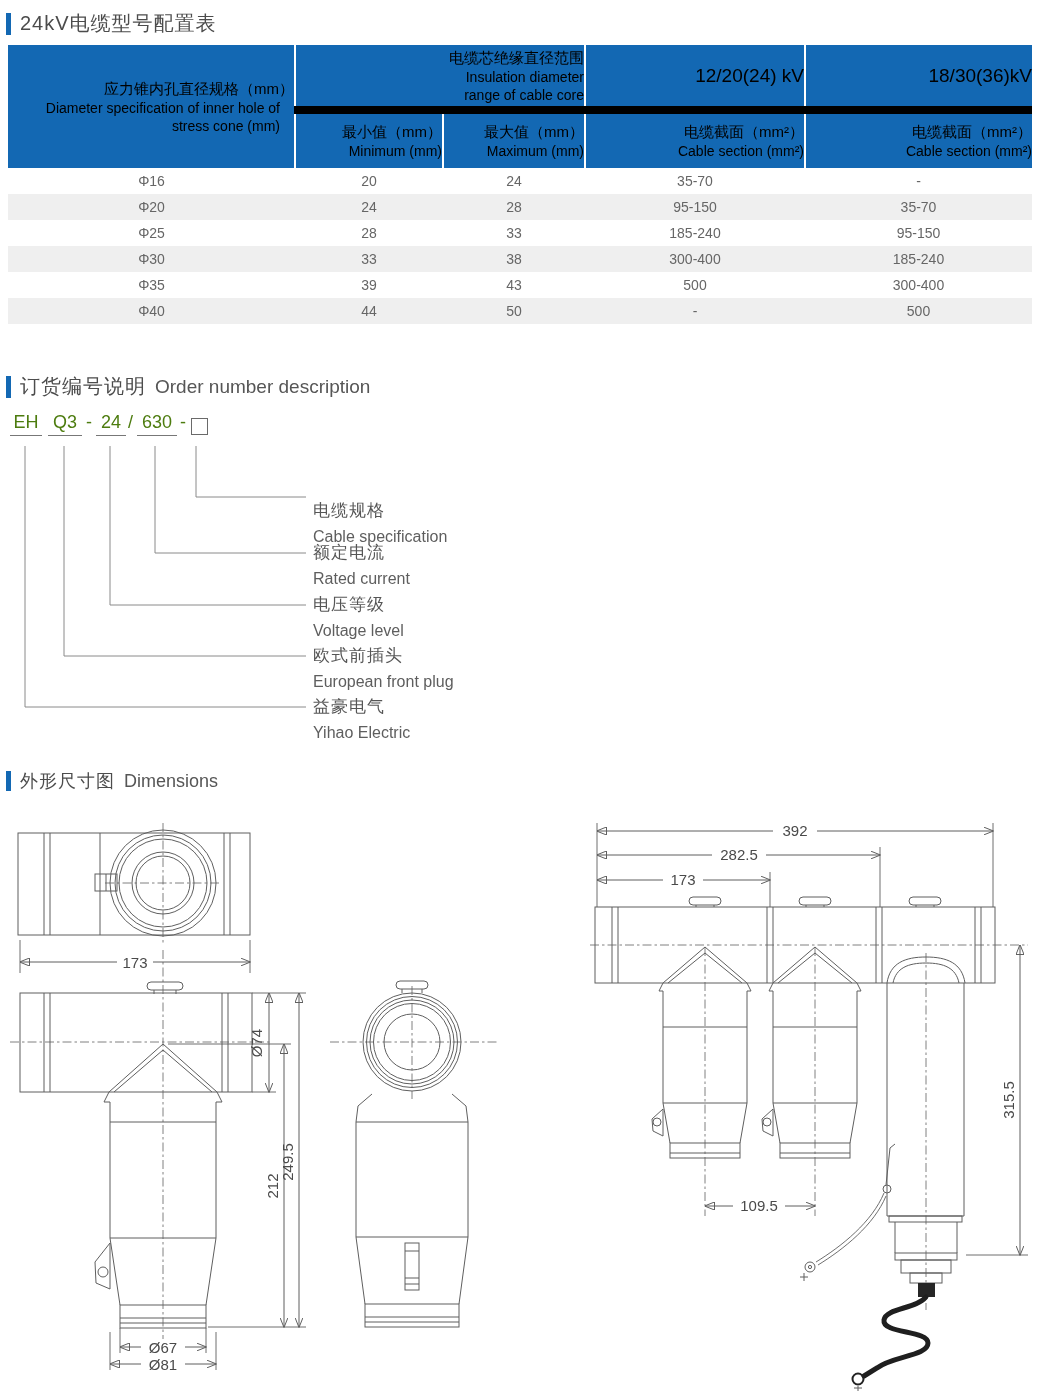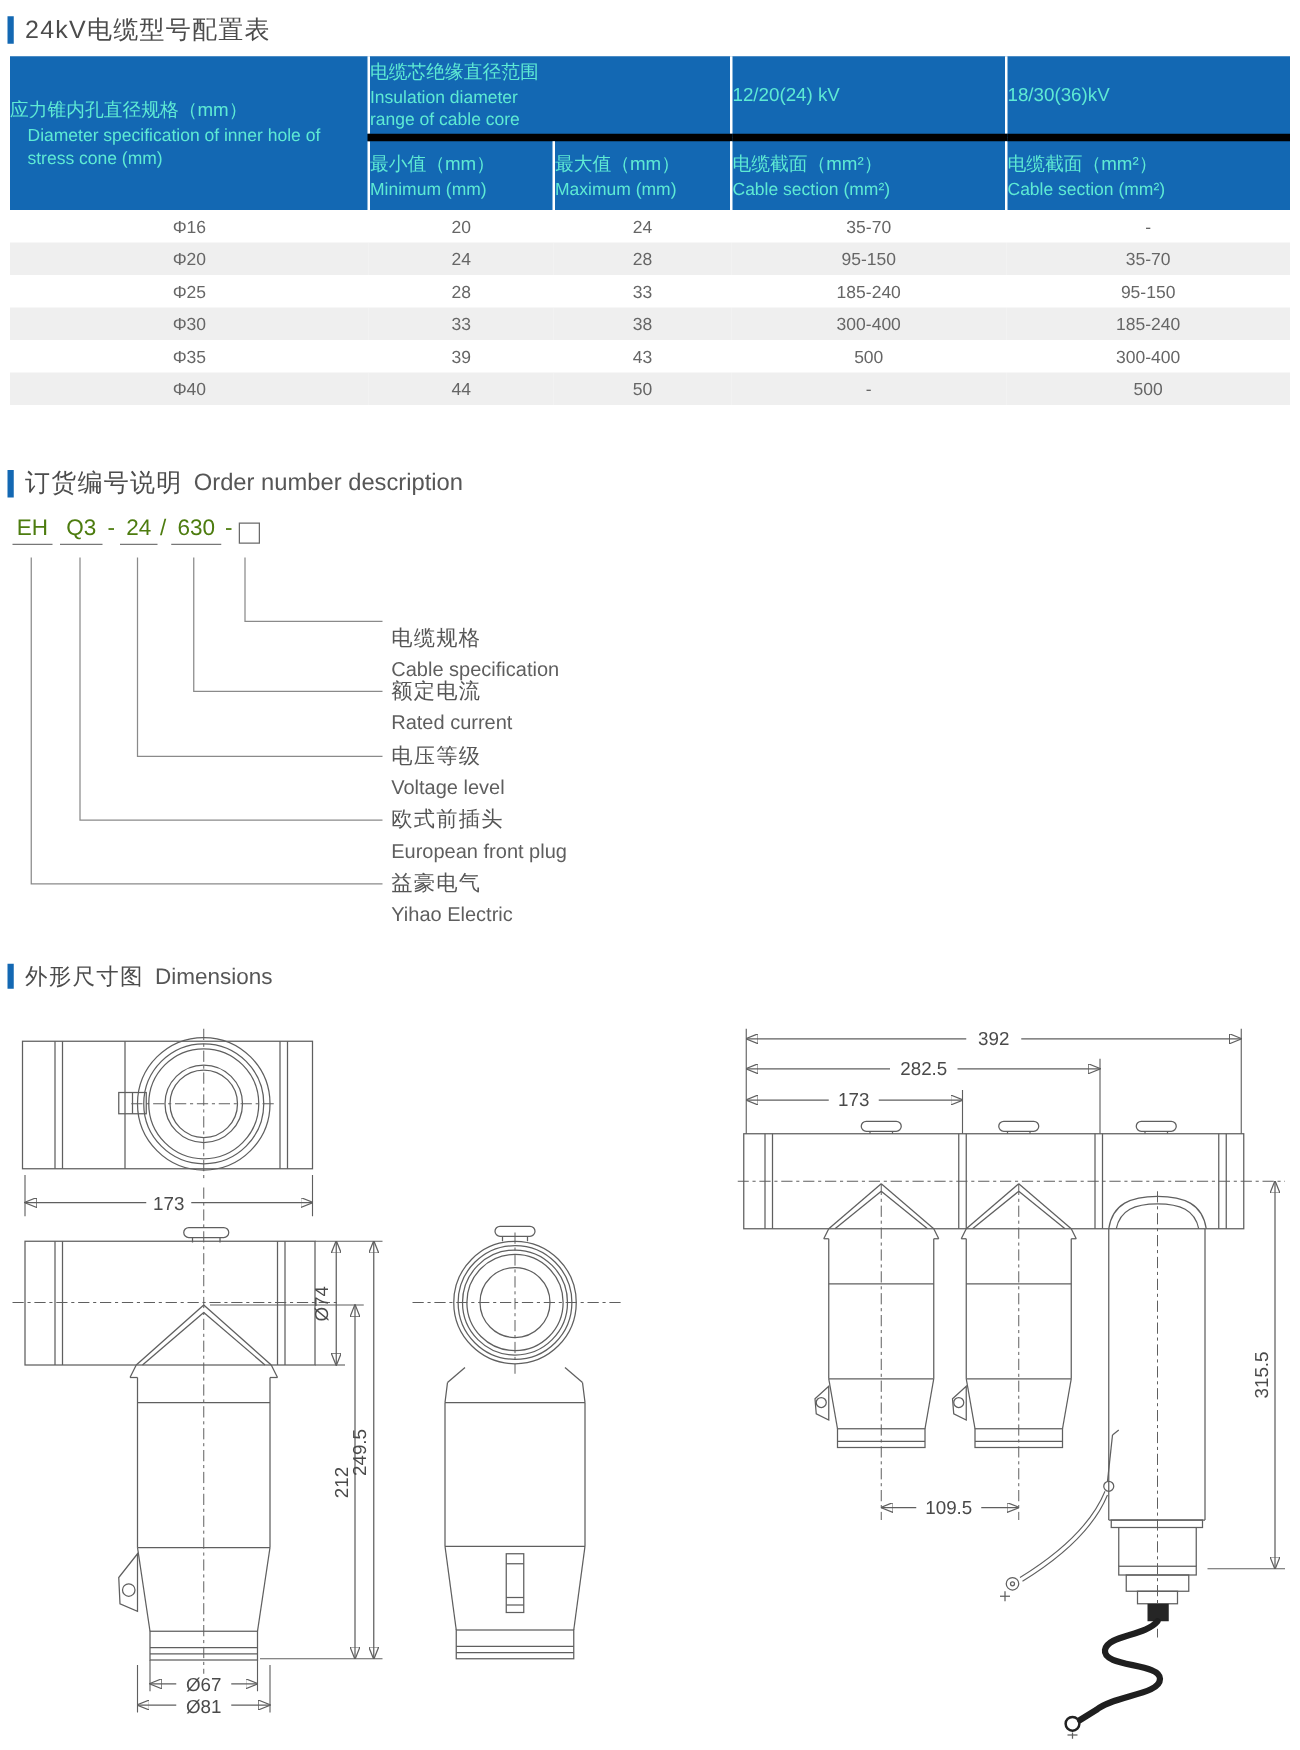--- a/index.html
+++ b/index.html
@@ -10,26 +10,26 @@
   .sec-title { position:absolute; display:flex; align-items:center; gap:9px; color:#4c4c4c; white-space:nowrap; }
   .sec-title .bar { width:5px; height:22px; background:#1368b3; flex:0 0 auto; }
   .sec-title .zh { font-size:20px; letter-spacing:1px; }
   .sec-title .en { font-size:19px; color:#565656; }
   .sec-title.small .zh { font-size:18px; }
   .sec-title.small .en { font-size:18px; }
   .sec-title.small .bar { height:20px; }
 
   
   table.spec { position:absolute; left:8px; top:45px; width:1024px; border-collapse:collapse; table-layout:fixed; }
-  table.spec th { background:#1368b3; color:#5eead4; font-weight:400; text-align:left; vertical-align:middle; padding:0; }
+  table.spec th { background:#1368b3; color:#000000; font-weight:400; text-align:right; vertical-align:middle; padding:0; }
   table.spec th.bL { border-left:2px solid #ffffff; }
-  table.spec th.bT { border-top:6px solid #000000; }
+  table.spec th.bT { border-top:8px solid #000000; }
   .zh-line { font-size:15px; line-height:20px; }
   .en-line { font-size:14px; line-height:18px; }
-  .kv-line { font-size:15px; }
+  .kv-line { font-size:19px; }
   table.spec td { font-size:14px; color:#666666; text-align:center; height:26px; padding:0; }
   table.spec tbody tr:nth-child(even) { background:#efefef; }
 
   
   .order-code { position:absolute; left:10px; top:412px; width:260px; height:38px; color:#4d7c0f; font-size:18px; }
   .order-code .part { position:absolute; top:0; text-align:center; border-bottom:1.5px solid #777; padding-bottom:2px; }
   .order-code .sep  { position:absolute; top:0; }
   .order-code .box  { position:absolute; top:6px; width:15px; height:15px; border:1.5px solid #6a6a6a; border-bottom:1.5px solid #6a6a6a; }
 
   .order-lines { position:absolute; left:0; top:445px; }

